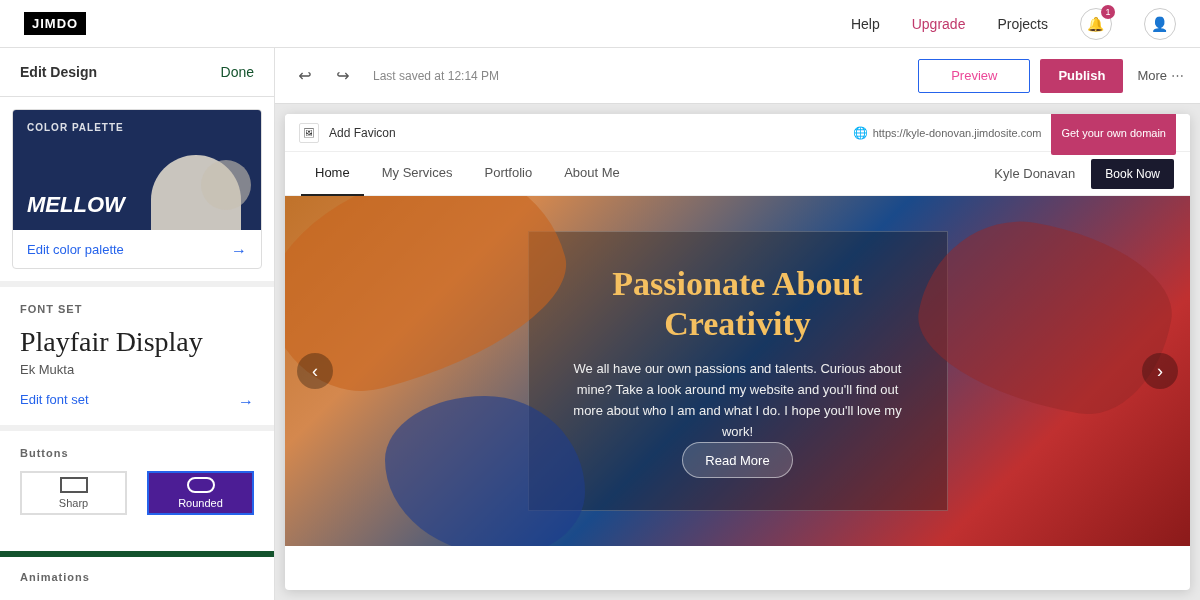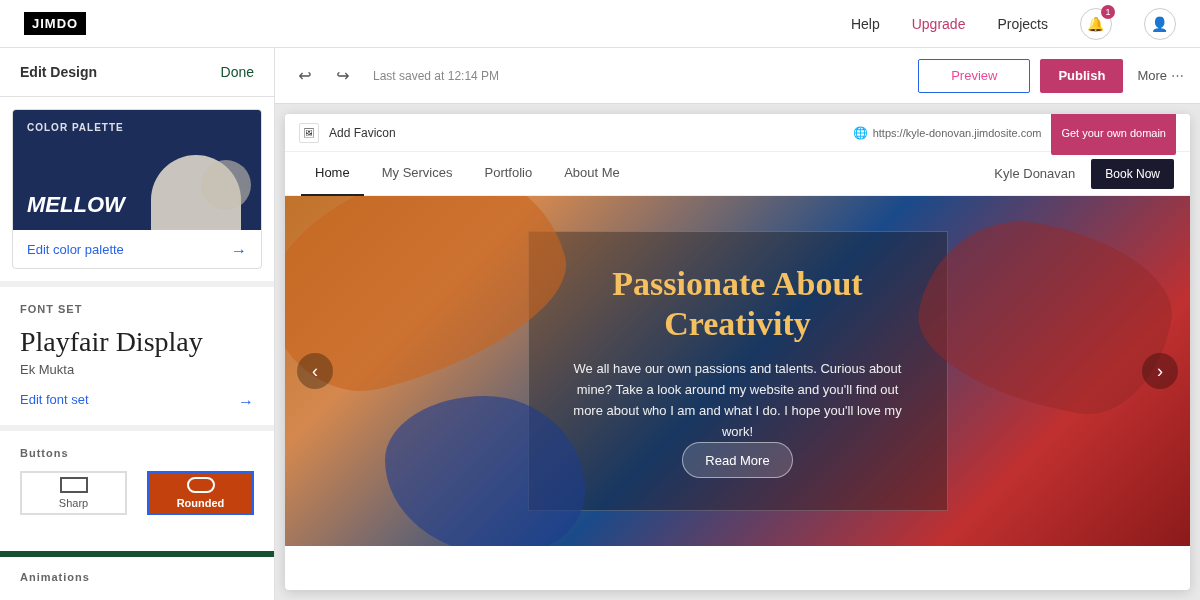--- a/index.html
+++ b/index.html
@@ -190,24 +190,23 @@
       border: 2px solid #ddd;
       background: #fff;
       cursor: pointer;
       display: flex; align-items: center; justify-content: center;
       font-size: 12px;
       color: #555;
       flex-direction: column;
       gap: 4px;
     }
     .btn-option.active {
-      background: #c2410c;
+      background: #4c1d95;
       border-color: #2563eb;
       color: #fff;
-      font-weight: bold;
     }
     .btn-shape-sharp {
       width: 28px; height: 16px;
       border: 2px solid currentColor;
       border-radius: 0;
     }
     .btn-shape-rounded {
       width: 28px; height: 16px;
       border: 2px solid currentColor;
       border-radius: 8px;

